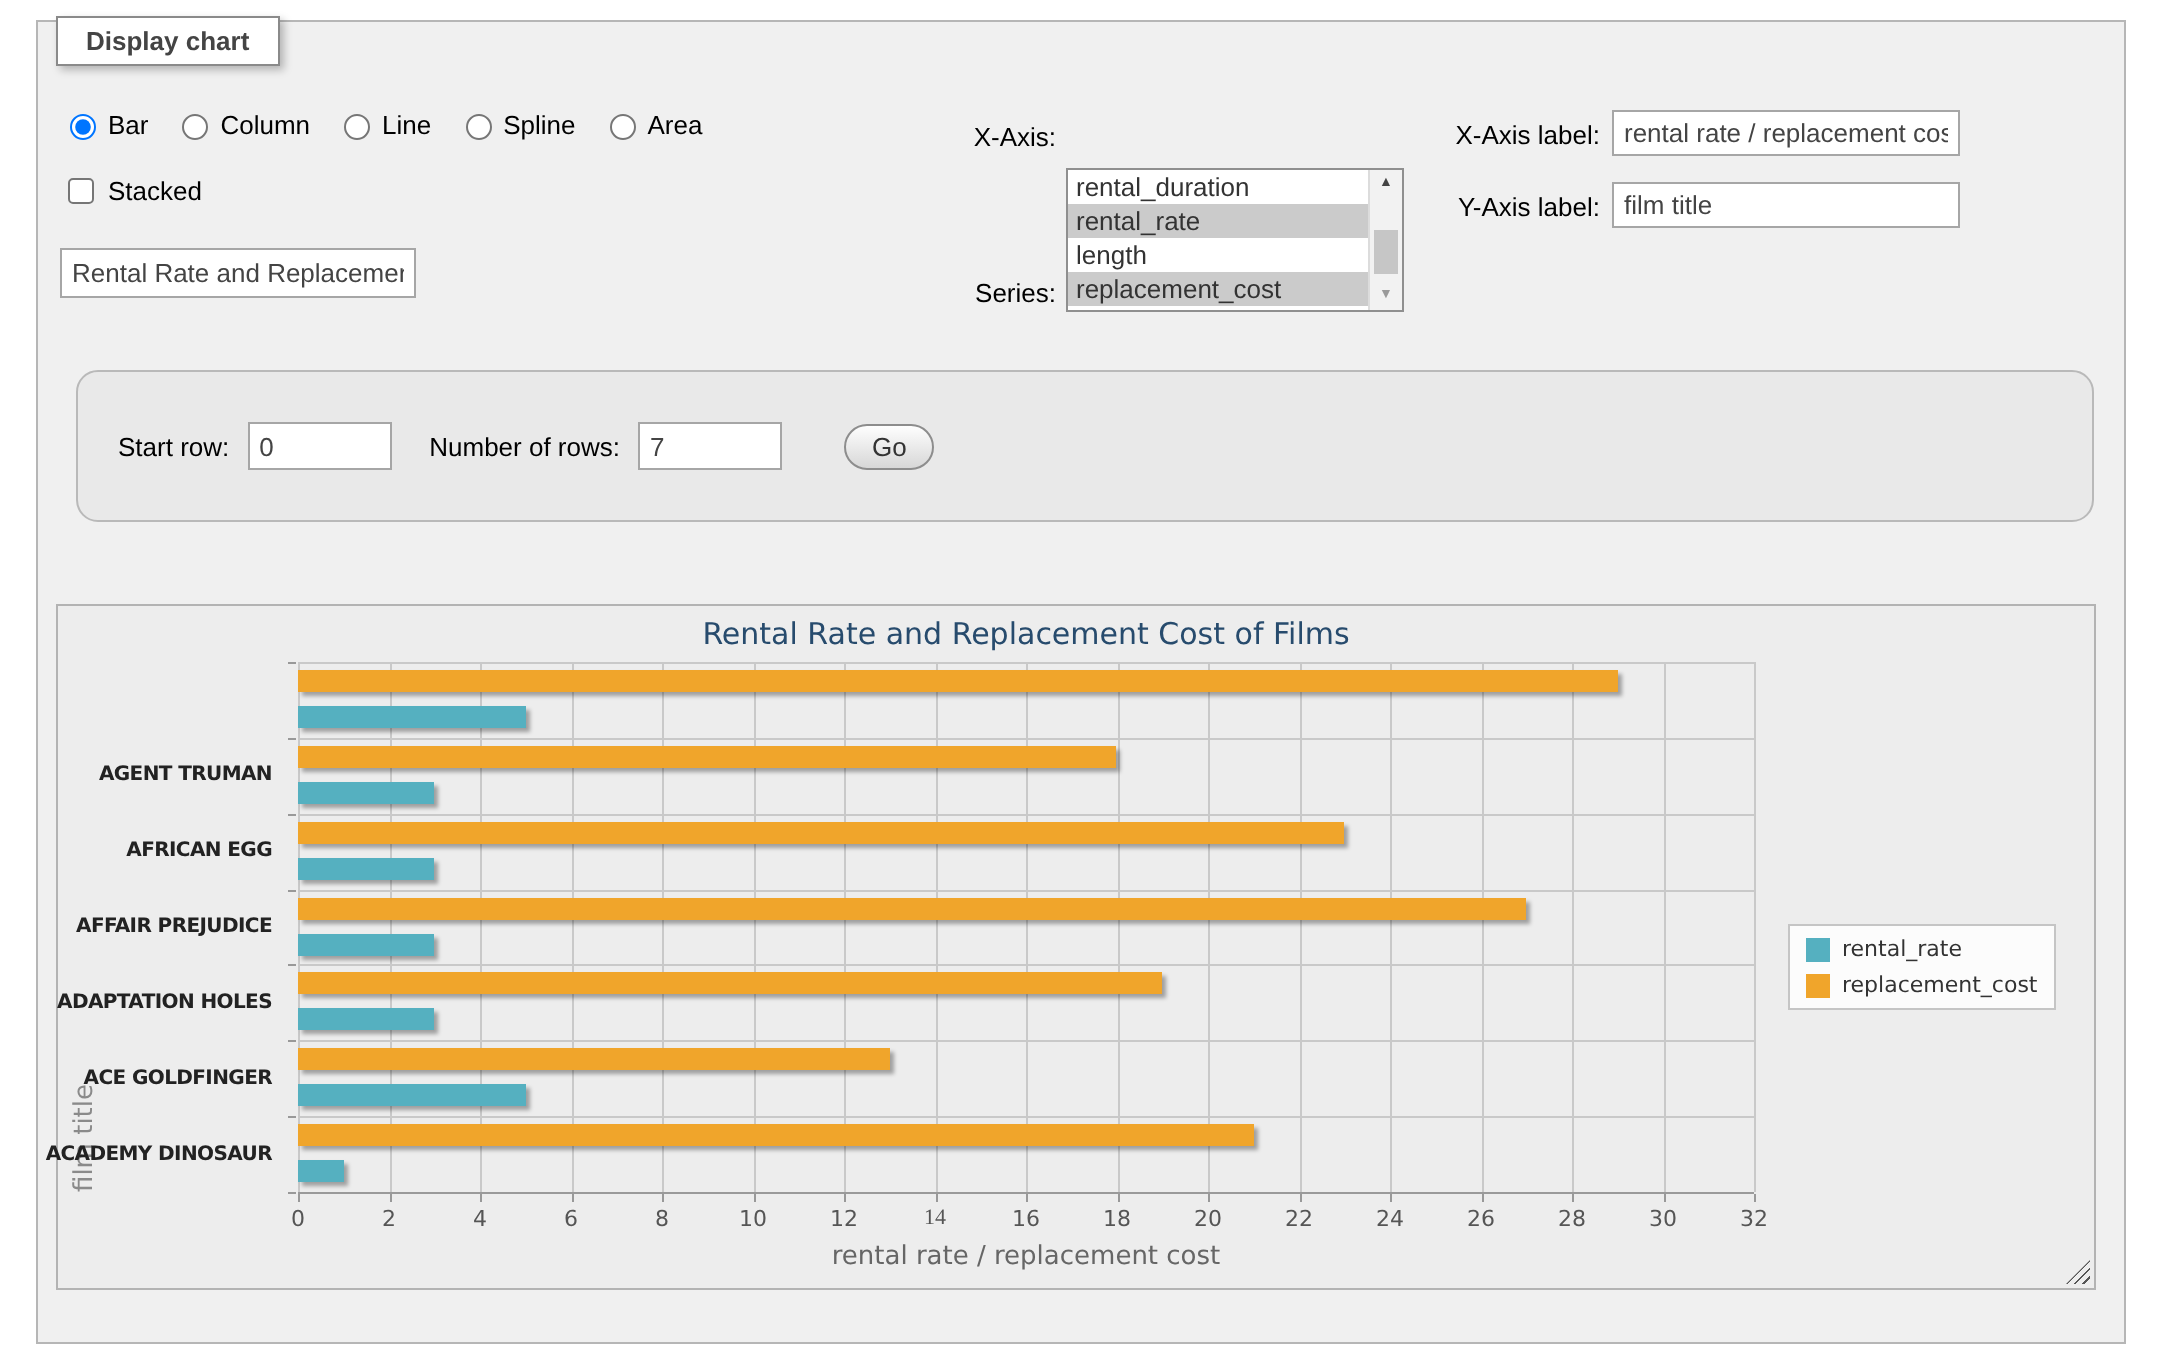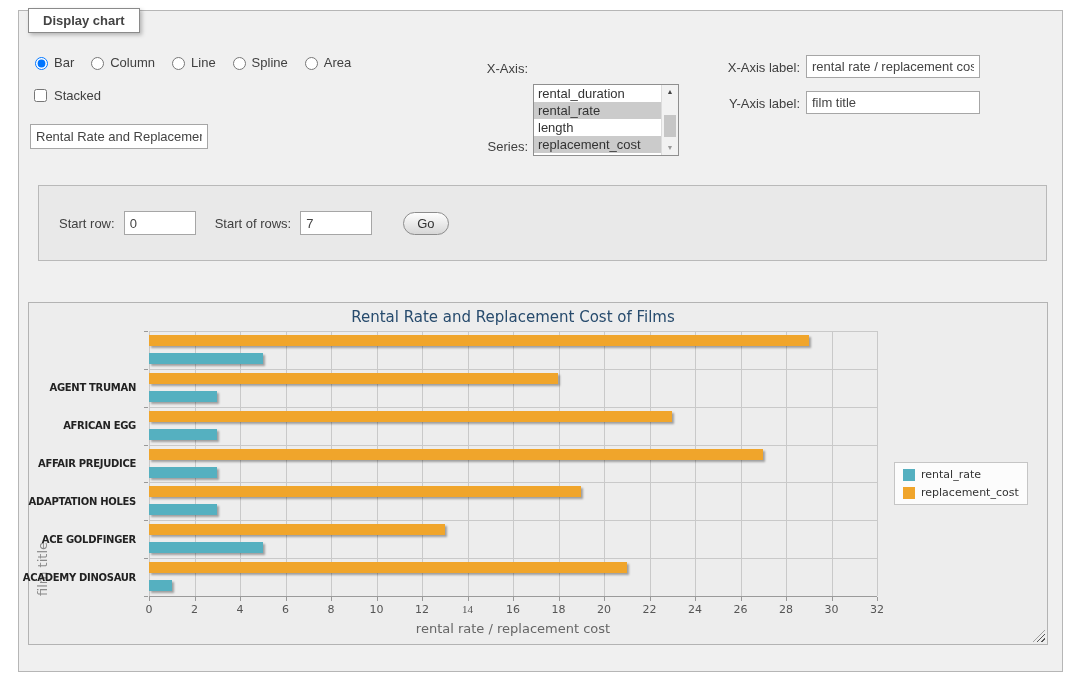--- a/index.html
+++ b/index.html
@@ -6,58 +6,58 @@
   .page{position:relative;width:1081px;height:681px;background:#fff;overflow:hidden;
         font-family:"Liberation Sans","DejaVu Sans",sans-serif;font-size:13px;color:#444;}
 
   .panel{position:absolute;left:18px;top:10px;width:1043px;height:660px;
          background:#f0f0f0;border:1px solid #b6b6b6;}
   .panel-legend{position:absolute;left:28px;top:8px;padding:4px 14px;background:#fff;
          border:1px solid #8a8a8a;font-weight:bold;color:#444;
          box-shadow:2px 2px 4px rgba(0,0,0,0.25);z-index:5;}
 
   .abs{position:absolute;}
-  .lbl{color:#404040;}
+  .lbl{color:#000000;}
   .rlbl{text-align:right;}
 
   .radio-row{left:30px;top:54px;display:flex;gap:12px;align-items:center;}
   .radio-row label{display:flex;align-items:center;gap:3px;cursor:pointer;}
   .stacked-row{left:30px;top:86px;display:flex;align-items:center;gap:4px;cursor:pointer;}
 
   input[type=text]{background:#fff;border:1px solid #a6a6a6;font:13px "Liberation Sans","DejaVu Sans",sans-serif;
         color:#444;padding:2px 5px;box-sizing:border-box;}
   .title-input{left:30px;top:124px;width:178px;height:25px;}
 
   .xaxis-lbl{left:430px;top:61px;width:98px;}
   .select-box{left:533px;top:56px;width:152px;height:24px;background:#fff;border:1px solid #8f8f8f;
         box-sizing:border-box;display:flex;align-items:center;justify-content:space-between;
         padding:0 6px;color:#333;cursor:default;}
   .sel-arrow{font-size:9px;color:#111;}
 
   .series-lbl{left:430px;top:139px;width:98px;}
-  .series-list{left:533px;top:84px;width:146px;height:72px;background:#fff;border:1px solid #8f8f8f;
+  .series-list{left:533px;top:84px;width:169px;height:72px;background:#fff;border:1px solid #8f8f8f;
         box-sizing:border-box;overflow:hidden;}
   .series-options{position:absolute;left:0;top:0;right:16px;bottom:0;}
   .series-options .opt{height:17px;line-height:17px;padding-left:4px;color:#333;white-space:nowrap;
         overflow:hidden;cursor:default;}
   .series-options .opt.sel{background:#cbcbcb;}
   .series-scrollbar{position:absolute;top:0;right:0;bottom:0;width:16px;background:#f2f2f2;
         border-left:1px solid #dcdcdc;}
   .sb-up,.sb-down{position:absolute;left:0;right:0;height:14px;font-size:7px;text-align:center;line-height:14px;}
   .sb-up{top:0;color:#444;}
   .sb-down{bottom:0;color:#9a9a9a;}
   .sb-thumb{position:absolute;left:2px;right:2px;top:30px;height:22px;background:#c6c6c6;}
 
   .xlabel-lbl{left:698px;top:60px;width:102px;}
   .xlabel-input{left:806px;top:55px;width:174px;height:23px;}
   .ylabel-lbl{left:698px;top:96px;width:102px;}
   .ylabel-input{left:806px;top:91px;width:174px;height:23px;}
 
   .rows-box{left:38px;top:185px;width:1009px;height:76px;background:#e9e9e9;border:1px solid #b9b9b9;
-        box-sizing:border-box;display:flex;align-items:center;padding-left:20px;gap:9px;border-radius:0;}
+        box-sizing:border-box;display:flex;align-items:center;padding-left:20px;gap:9px;border-radius:11px;}
   .rows-box input{width:72px;height:24px;}
   .rows-box .gap{margin-left:10px;}
   .go-btn{margin-left:22px;border:1px solid #8d8d8d;border-radius:14px;padding:3px 13px;
         background:linear-gradient(#fefefe,#d7d7d7);font:13px "Liberation Sans","DejaVu Sans",sans-serif;
         color:#333;cursor:pointer;}
 
   
   .chart-container{left:28px;top:302px;width:1020px;height:343px;background:#ededed;
         border:1px solid #b3b3b3;box-sizing:border-box;font-family:"DejaVu Sans",sans-serif;}
   .chart-title{position:absolute;left:120px;top:5px;width:728px;text-align:center;
@@ -141,21 +141,21 @@
 
   <div class="abs lbl rlbl xlabel-lbl">X-Axis label:</div>
   <input type="text" class="abs xlabel-input" value="rental rate / replacement cost" style="">
 
   <div class="abs lbl rlbl ylabel-lbl">Y-Axis label:</div>
   <input type="text" class="abs ylabel-input" value="film title" style="">
 
   <div class="abs rows-box">
     <span class="lbl">Start row:</span>
     <input type="text" value="0" style="">
-    <span class="lbl gap">Start of rows:</span>
+    <span class="lbl gap">Number of rows:</span>
     <input type="text" value="7" style="">
     <button class="go-btn">Go</button>
   </div>
 
   <div class="abs chart-container">
     <div class="chart-title">Rental Rate and Replacement Cost of Films</div>
     <div class="y-title">film title</div>
     <div class="cat-labels" id="cat-labels">
         <div class="cat" style="top: 14.2857%; height: 14.2857%;">AGENT TRUMAN</div>
         <div class="cat" style="top: 28.5714%; height: 14.2857%;">AFRICAN EGG</div>

